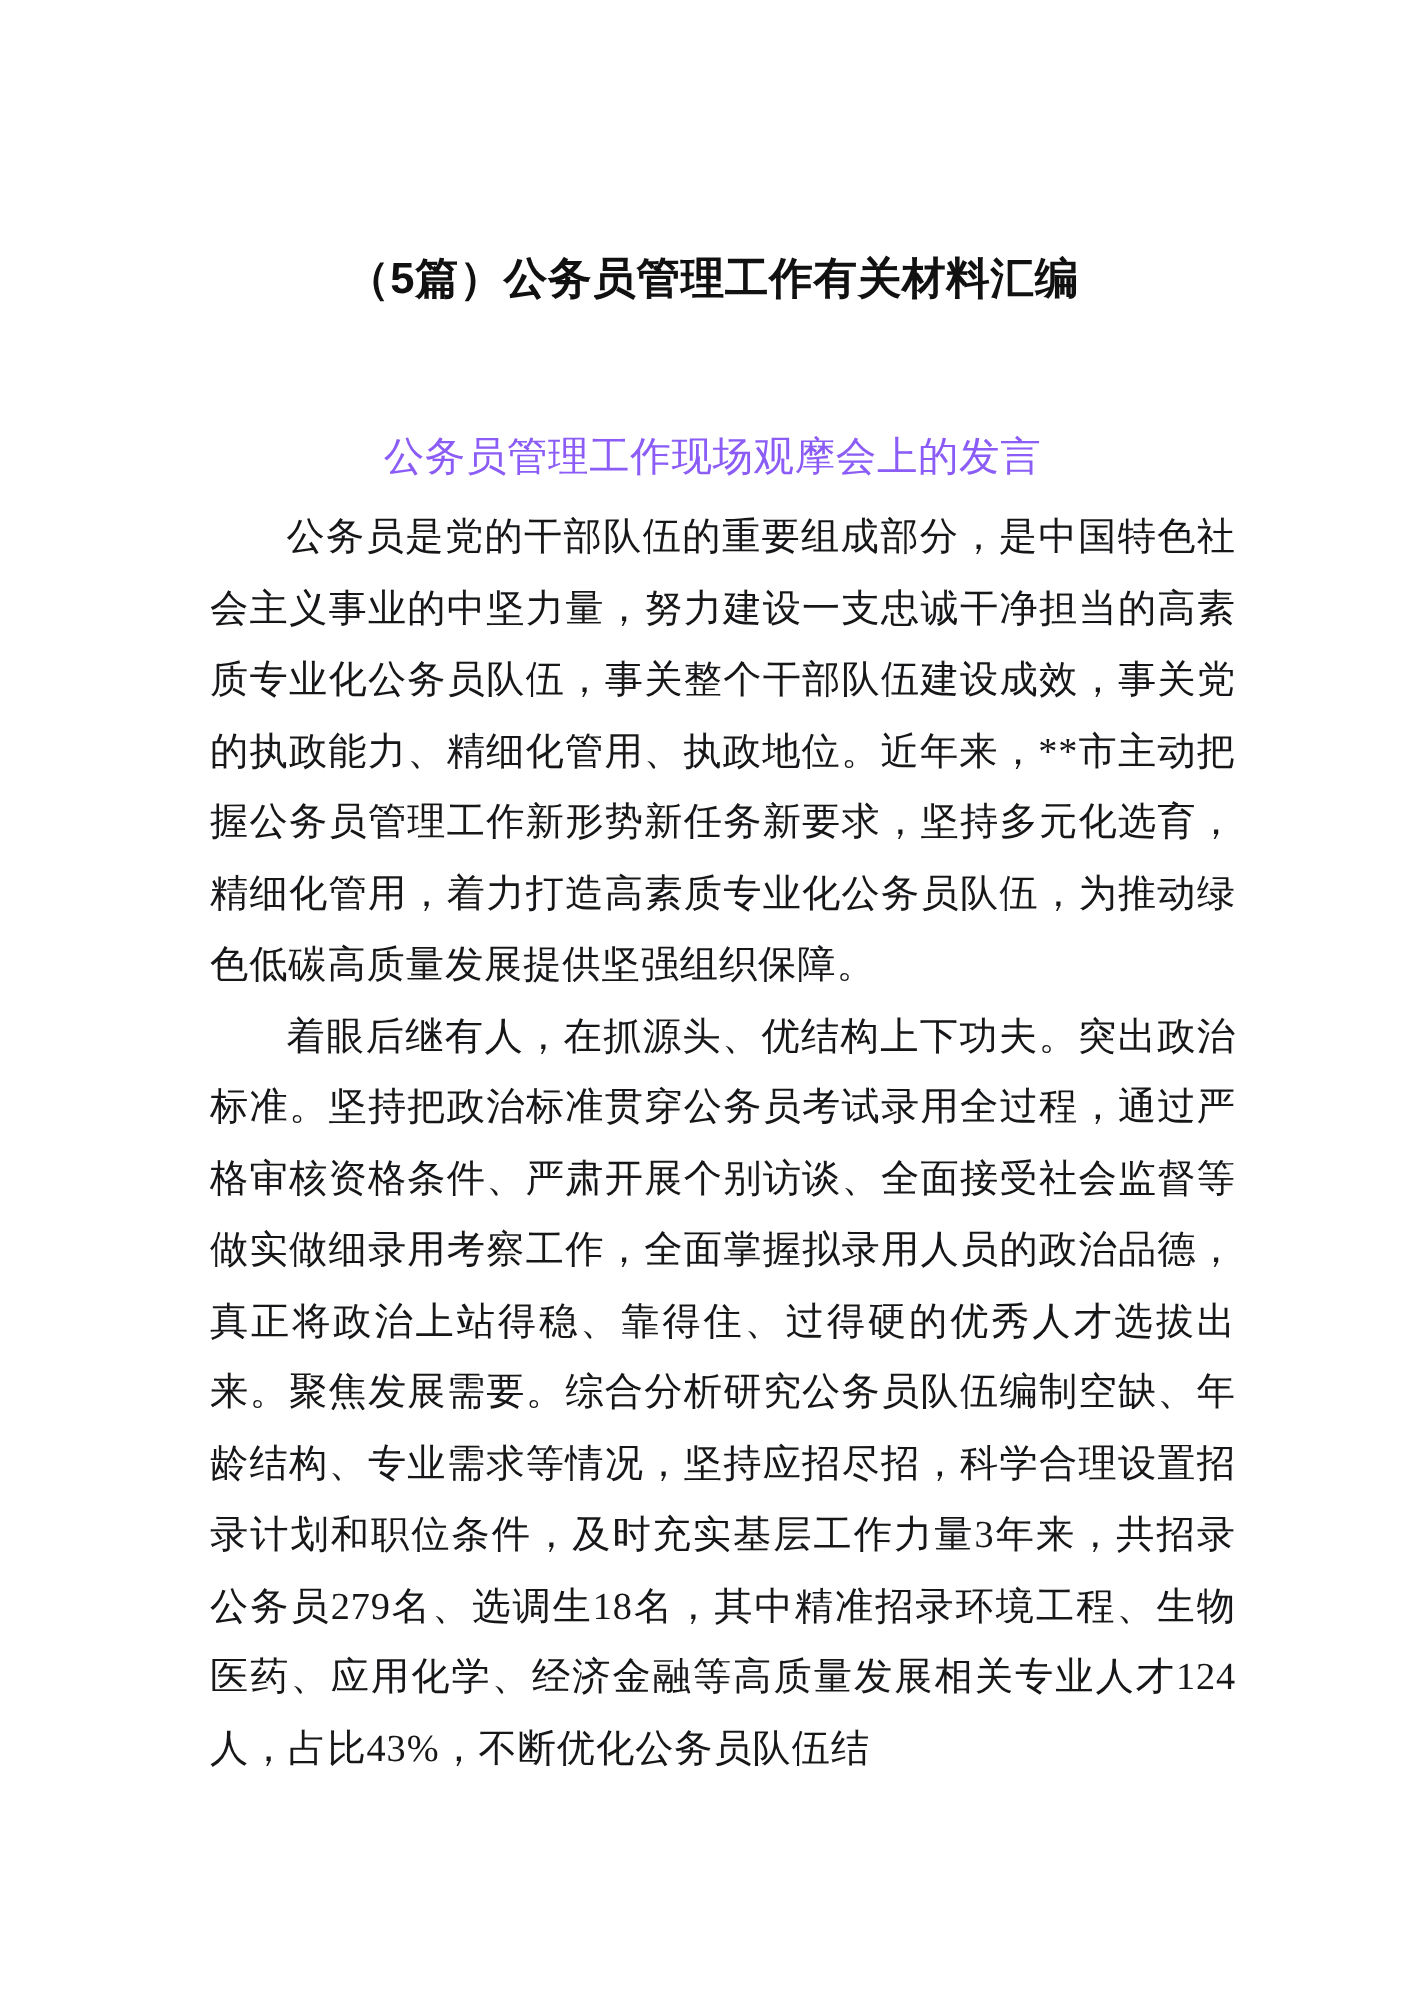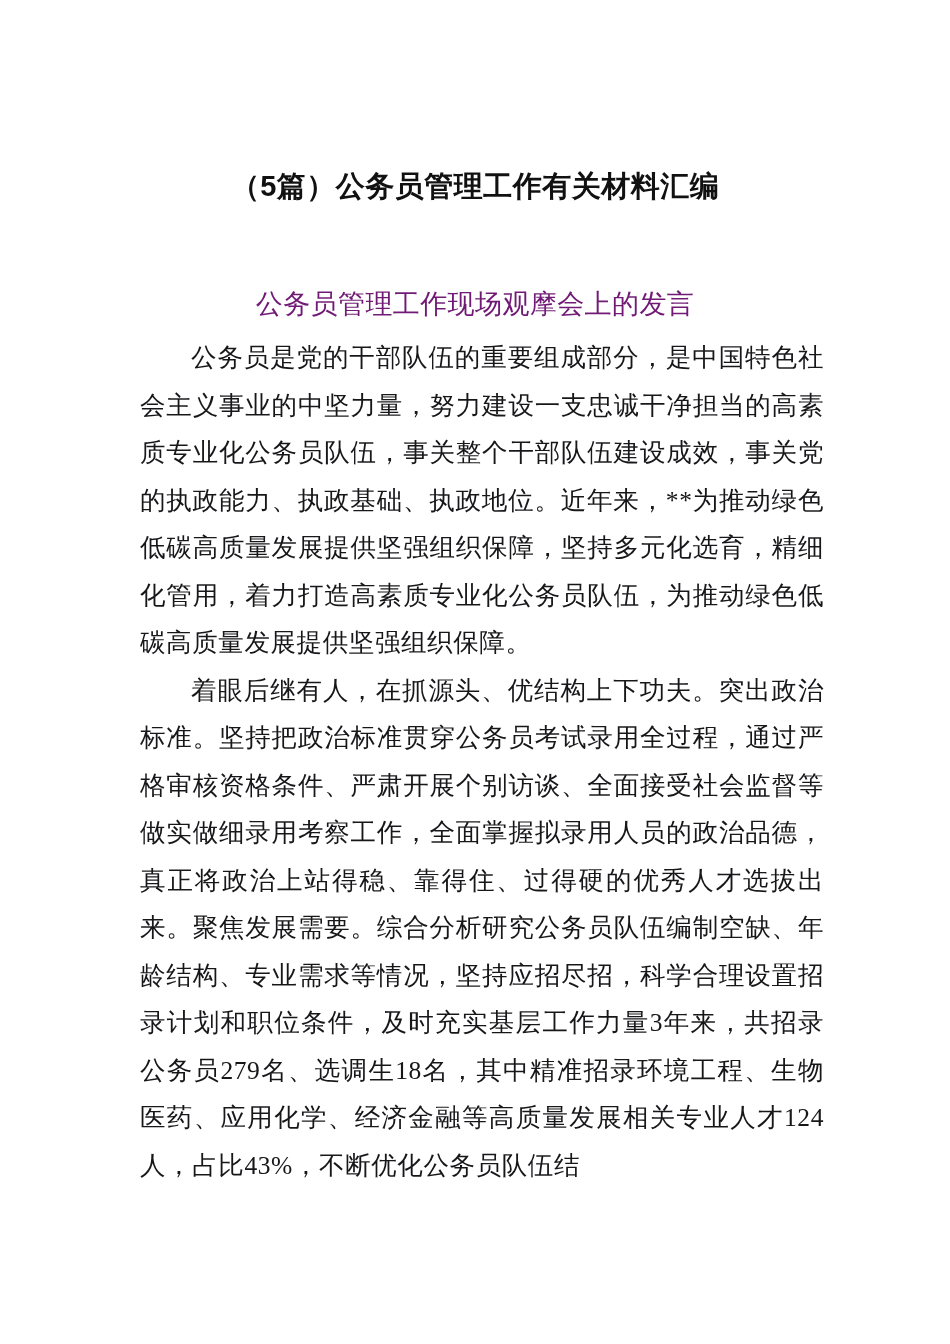--- a/index.html
+++ b/index.html
@@ -44,21 +44,21 @@
     position: absolute;
     left: 0;
     top: 262px;
     width: 950px;
     text-align: center;
     font-family: "Liberation Sans", "DejaVu Sans", sans-serif;
     font-weight: normal;
     font-size: 27px;
     line-height: 40px;
     letter-spacing: 0.4px;
-    color: #701a75;
+    color: #8b5cf6;
     white-space: nowrap;
   }
 
   
   .body-col {
     position: absolute;
     left: 140px;
     top: 334px;
     width: 684px;
   }
@@ -83,17 +83,17 @@
 </head>
 <body>
 
 <div class="page">
 
   <h1 class="doc-title">（5篇）公务员管理工作有关材料汇编</h1>
 
   <h2 class="section-heading">公务员管理工作现场观摩会上的发言</h2>
 
   <div class="body-col">
-    <p class="para">公务员是党的干部队伍的重要组成部分，是中国特色社会主义事业的中坚力量，努力建设一支忠诚干净担当的高素质专业化公务员队伍，事关整个干部队伍建设成效，事关党的执政能力、执政基础、执政地位。近年来，**为推动绿色低碳高质量发展提供坚强组织保障，坚持多元化选育，精细化管用，着力打造高素质专业化公务员队伍，为推动绿色低碳高质量发展提供坚强组织保障。</p>
+    <p class="para">公务员是党的干部队伍的重要组成部分，是中国特色社会主义事业的中坚力量，努力建设一支忠诚干净担当的高素质专业化公务员队伍，事关整个干部队伍建设成效，事关党的执政能力、精细化管用、执政地位。近年来，**市主动把握公务员管理工作新形势新任务新要求，坚持多元化选育，精细化管用，着力打造高素质专业化公务员队伍，为推动绿色低碳高质量发展提供坚强组织保障。</p>
     <p class="para">着眼后继有人，在抓源头、优结构上下功夫。突出政治标准。坚持把政治标准贯穿公务员考试录用全过程，通过严格审核资格条件、严肃开展个别访谈、全面接受社会监督等做实做细录用考察工作，全面掌握拟录用人员的政治品德，真正将政治上站得稳、靠得住、过得硬的优秀人才选拔出来。聚焦发展需要。综合分析研究公务员队伍编制空缺、年龄结构、专业需求等情况，坚持应招尽招，科学合理设置招录计划和职位条件，及时充实基层工作力量3年来，共招录公务员279名、选调生18名，其中精准招录环境工程、生物医药、应用化学、经济金融等高质量发展相关专业人才124人，占比43%，不断优化公务员队伍结</p>
   </div>
 
 </div>
 
 </body></html>

